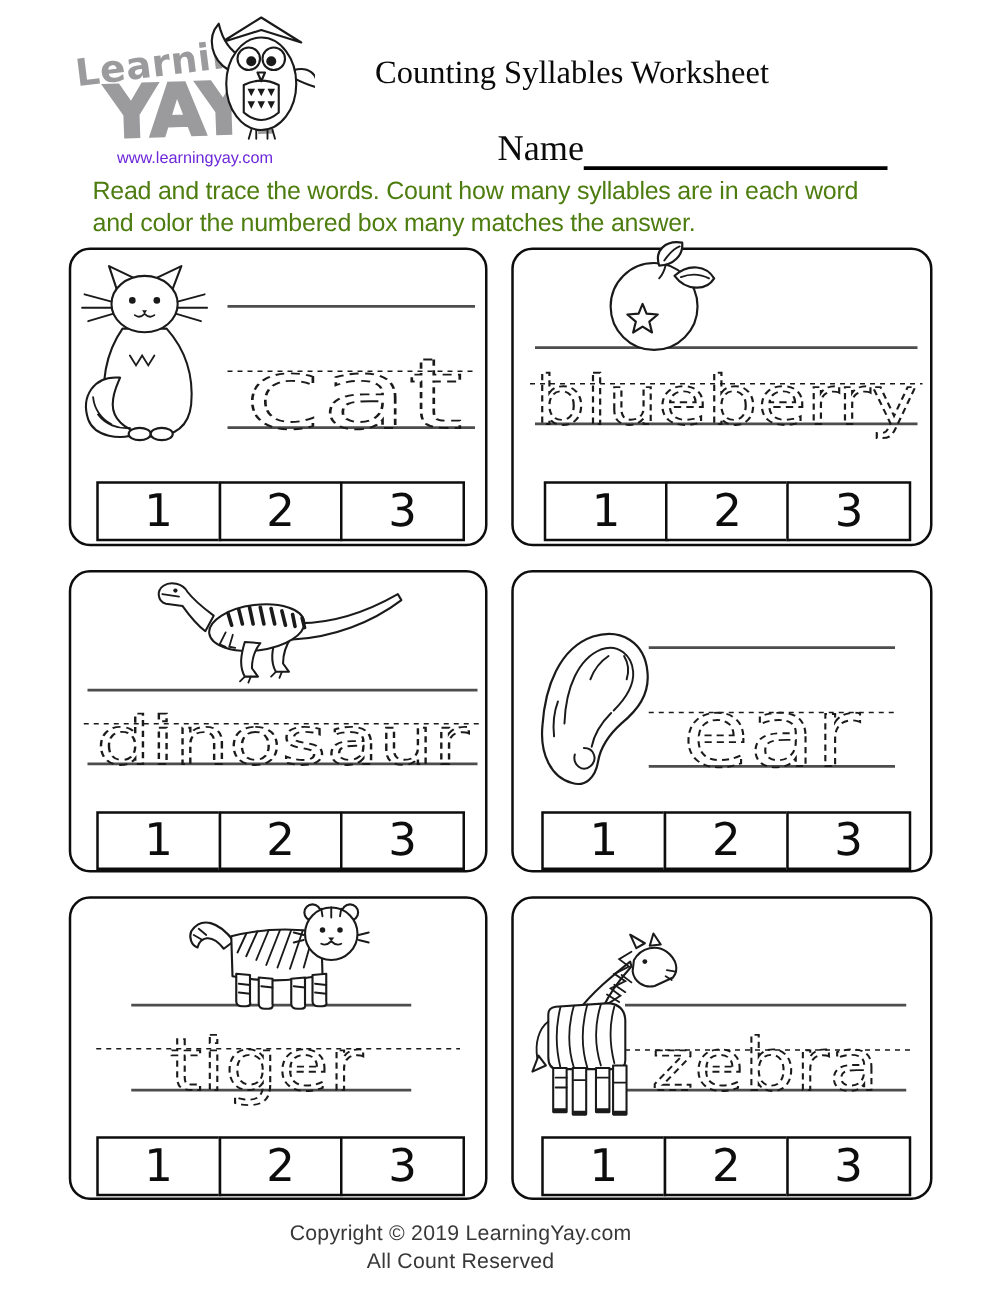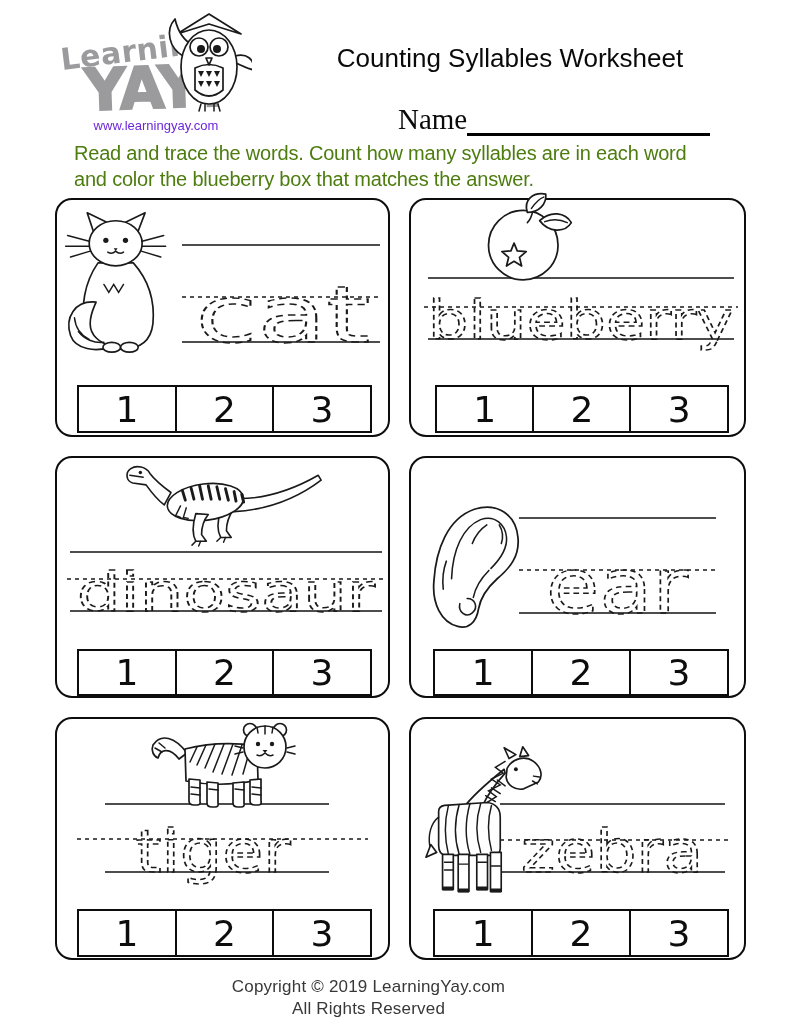--- a/index.html
+++ b/index.html
@@ -16,22 +16,22 @@
   }
   .logo-line2 {
     position:absolute; left:36px; top:46px; font-family:"DejaVu Sans",sans-serif;
     font-weight:900; font-size:58px; color:#9b9b9d; letter-spacing:-1px;
     transform:rotate(-2deg); -webkit-text-stroke:2px #9b9b9d;
   }
   .logo-owl { position:absolute; left:118px; top:2px; }
   .logo-url { position:absolute; left:8px; top:110px; width:200px; text-align:center;
     font-size:13px; color:#6d28d9; }
   
-  #title { position:absolute; left:300px; top:43px; width:420px; text-align:center;
-    font-family:Liberation Sans, sans-serif; font-size:26px; font-weight:500; color:#0a0a0a; }
+  #title { position:absolute; left:300px; top:43px; width:420px; text-align:left;
+    font-family:Liberation Serif, serif; font-size:26px; font-weight:500; color:#0a0a0a; }
   #name-row { position:absolute; left:398px; top:102px; font-family:Liberation Serif, serif;
     font-size:29px; color:#0a0a0a; display:flex; align-items:flex-end; }
   #name-line { display:inline-block; width:243px; height:34px; border-bottom:3px solid #000; }
   
   #instructions { position:absolute; left:74px; top:140px; font-size:20px; line-height:26px;
     color:#4d7c0f; letter-spacing:-0.2px; white-space:nowrap; font-weight:500; }
   
   #cards { position:absolute; left:55px; top:198px; display:grid;
     grid-template-columns:335px 337px; grid-template-rows:239px 242px 243px;
     column-gap:18px; row-gap:21px;gap:19px; }
@@ -100,21 +100,21 @@
   </div>
 
   <div id="title">Counting Syllables Worksheet</div>
   <div id="name-row">
     <span>Name</span>
       <span id="name-line"></span>
   </div>
 
   <div id="instructions">
     <div>Read and trace the words. Count how many syllables are in each word</div>
-    <div>and color the blueberry box that matches the answer.</div>
+    <div>and color the numbered box many matches the answer.</div>
   </div>
 
   <div id="cards">
 
     <div class="card c1">
       <svg class="trace" width="205" height="130" viewBox="0 0 205 130">
         <line class="line-solid" x1="2" y1="17" x2="200" y2="17"></line>
         <line class="line-dash" x1="2" y1="69" x2="200" y2="69"></line>
         <line class="line-solid" x1="2" y1="114" x2="200" y2="114"></line>
         <text class="trace-text" x="103" y="114" font-size="78" text-anchor="middle" textLength="175" lengthAdjust="spacingAndGlyphs">cat</text>
@@ -278,16 +278,16 @@
         <div class="choice">1</div>
         <div class="choice">2</div>
         <div class="choice">3</div>
       </div>
     </div>
 
   </div>
 
   <div id="footer">
     <div>Copyright © 2019 LearningYay.com</div>
-    <div>All Rights Reserved</div>
+    <div>All Count Reserved</div>
   </div>
 
 </div>
 
 </body></html>

